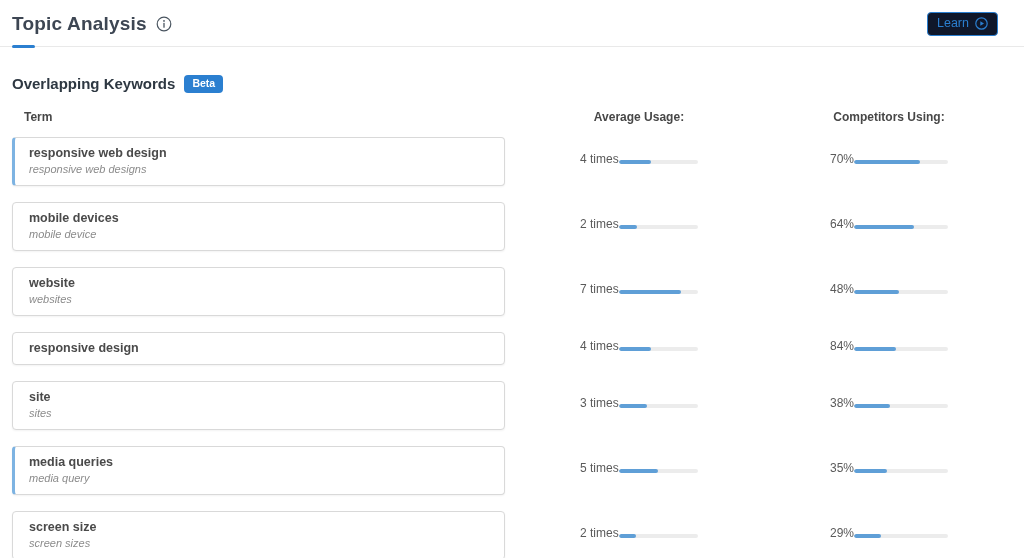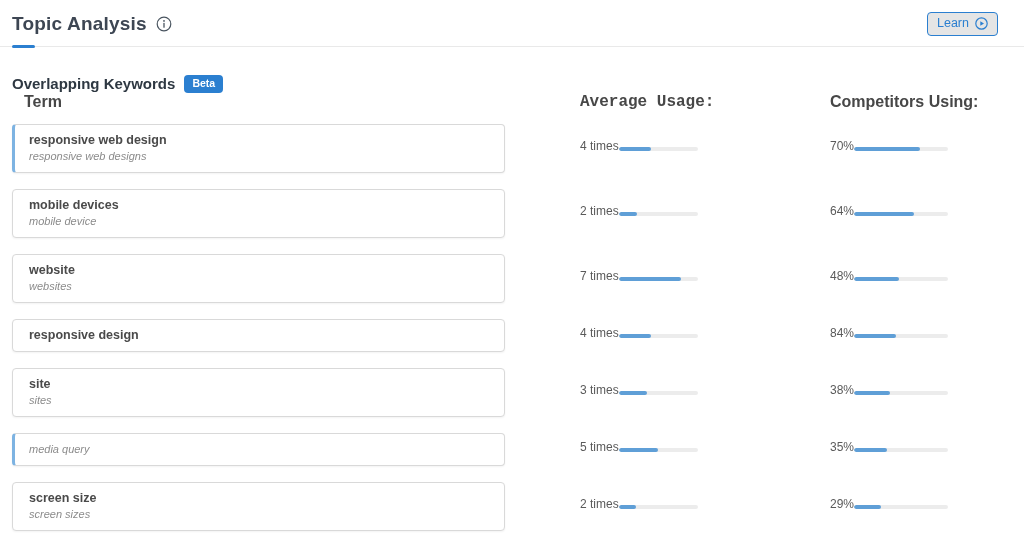--- a/index.html
+++ b/index.html
@@ -30,43 +30,43 @@
     padding:12px 26px 0 12px;
   }
   .page-title-wrap{display:flex;align-items:center;gap:9px;}
   .page-title{
     font-size:19px;font-weight:600;color:var(--title-text);
     letter-spacing:.2px;line-height:24px;
   }
   .info-icon{display:inline-flex;align-items:center;cursor:pointer;}
   .learn-button{
     display:inline-flex;align-items:center;gap:6px;
-    border:1px solid var(--accent);border-radius:4px;background:#e5e5e5;
+    border:1px solid var(--accent);border-radius:4px;background:#0f172a;
     color:var(--accent);font-family:inherit;font-size:12.5px;
     padding:3px 9px 4px;cursor:pointer;line-height:15px;
   }
   .divider{position:relative;height:1px;background:var(--divider);margin-top:10px;}
   .tab-indicator{
     position:absolute;left:12px;top:-1px;width:23px;height:3px;
     background:var(--accent);border-radius:2px;
   }
 
   
   .section-header{margin:27px 0 0 12px;display:flex;align-items:center;}
   .section-title{font-size:15px;font-weight:700;color:var(--heading-text);line-height:19px;}
   .beta-badge{
     display:inline-block;margin-left:9px;background:var(--accent);color:#fff;
     font-size:10.5px;font-weight:700;padding:2px 8px 3px;border-radius:4px;
     line-height:13px;
   }
 
   
-  .table-header{display:flex;font-size:16px;font-weight:600;color:var(--label-text);}
+  .table-header{display:flex;margin-top:17px;font-size:12px;font-weight:600;color:var(--label-text);}
   .hdr-term{width:493px;margin-left:12px;padding-left:12px;}
-  .hdr-usage{width:118px;margin-left:75px;text-align:left;white-space:nowrap;font-family:Liberation Mono, monospace;}
+  .hdr-usage{width:118px;margin-left:75px;text-align:center;white-space:nowrap;}
   .hdr-competitors{width:118px;margin-left:132px;text-align:center;white-space:nowrap;}
 
   .rows{margin-top:13px;}
   .row{display:flex;align-items:center;margin-bottom:16px;}
   .term-cell{width:493px;margin-left:12px;}
   .term-card{
     background:#fff;border:1px solid var(--card-border);border-radius:4px;
     padding:7px 16px 8px;box-shadow:0 1px 2px rgba(0,0,0,.05);
     cursor:pointer;
   }
@@ -230,20 +230,21 @@
       <div class="metric-value">38%</div>
       <div class="bar">
         <div class="bar-fill" style="width: 38%;"></div>
       </div>
     </div>
   </div>
 
   <div class="row">
     <div class="term-cell">
       <div class="term-card highlighted">
+        <div class="term-title">media queries</div>
         <div class="term-variant">media query</div>
       </div>
     </div>
     <div class="metric-cell usage-cell">
       <div class="metric-value">5 times</div>
       <div class="bar">
         <div class="bar-fill" style="width: 50%;"></div>
       </div>
     </div>
     <div class="metric-cell competitors-cell">

